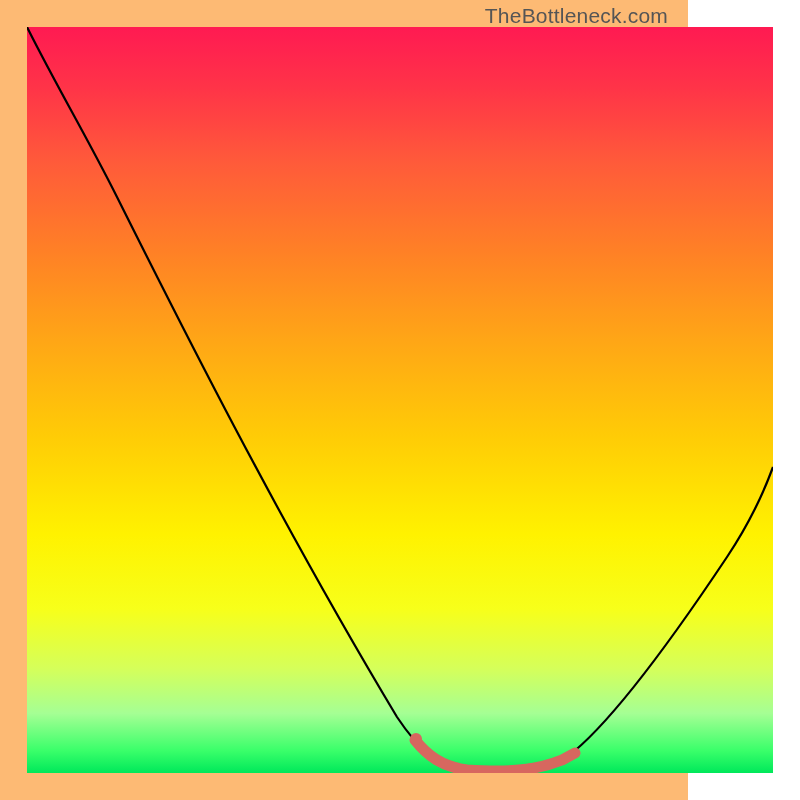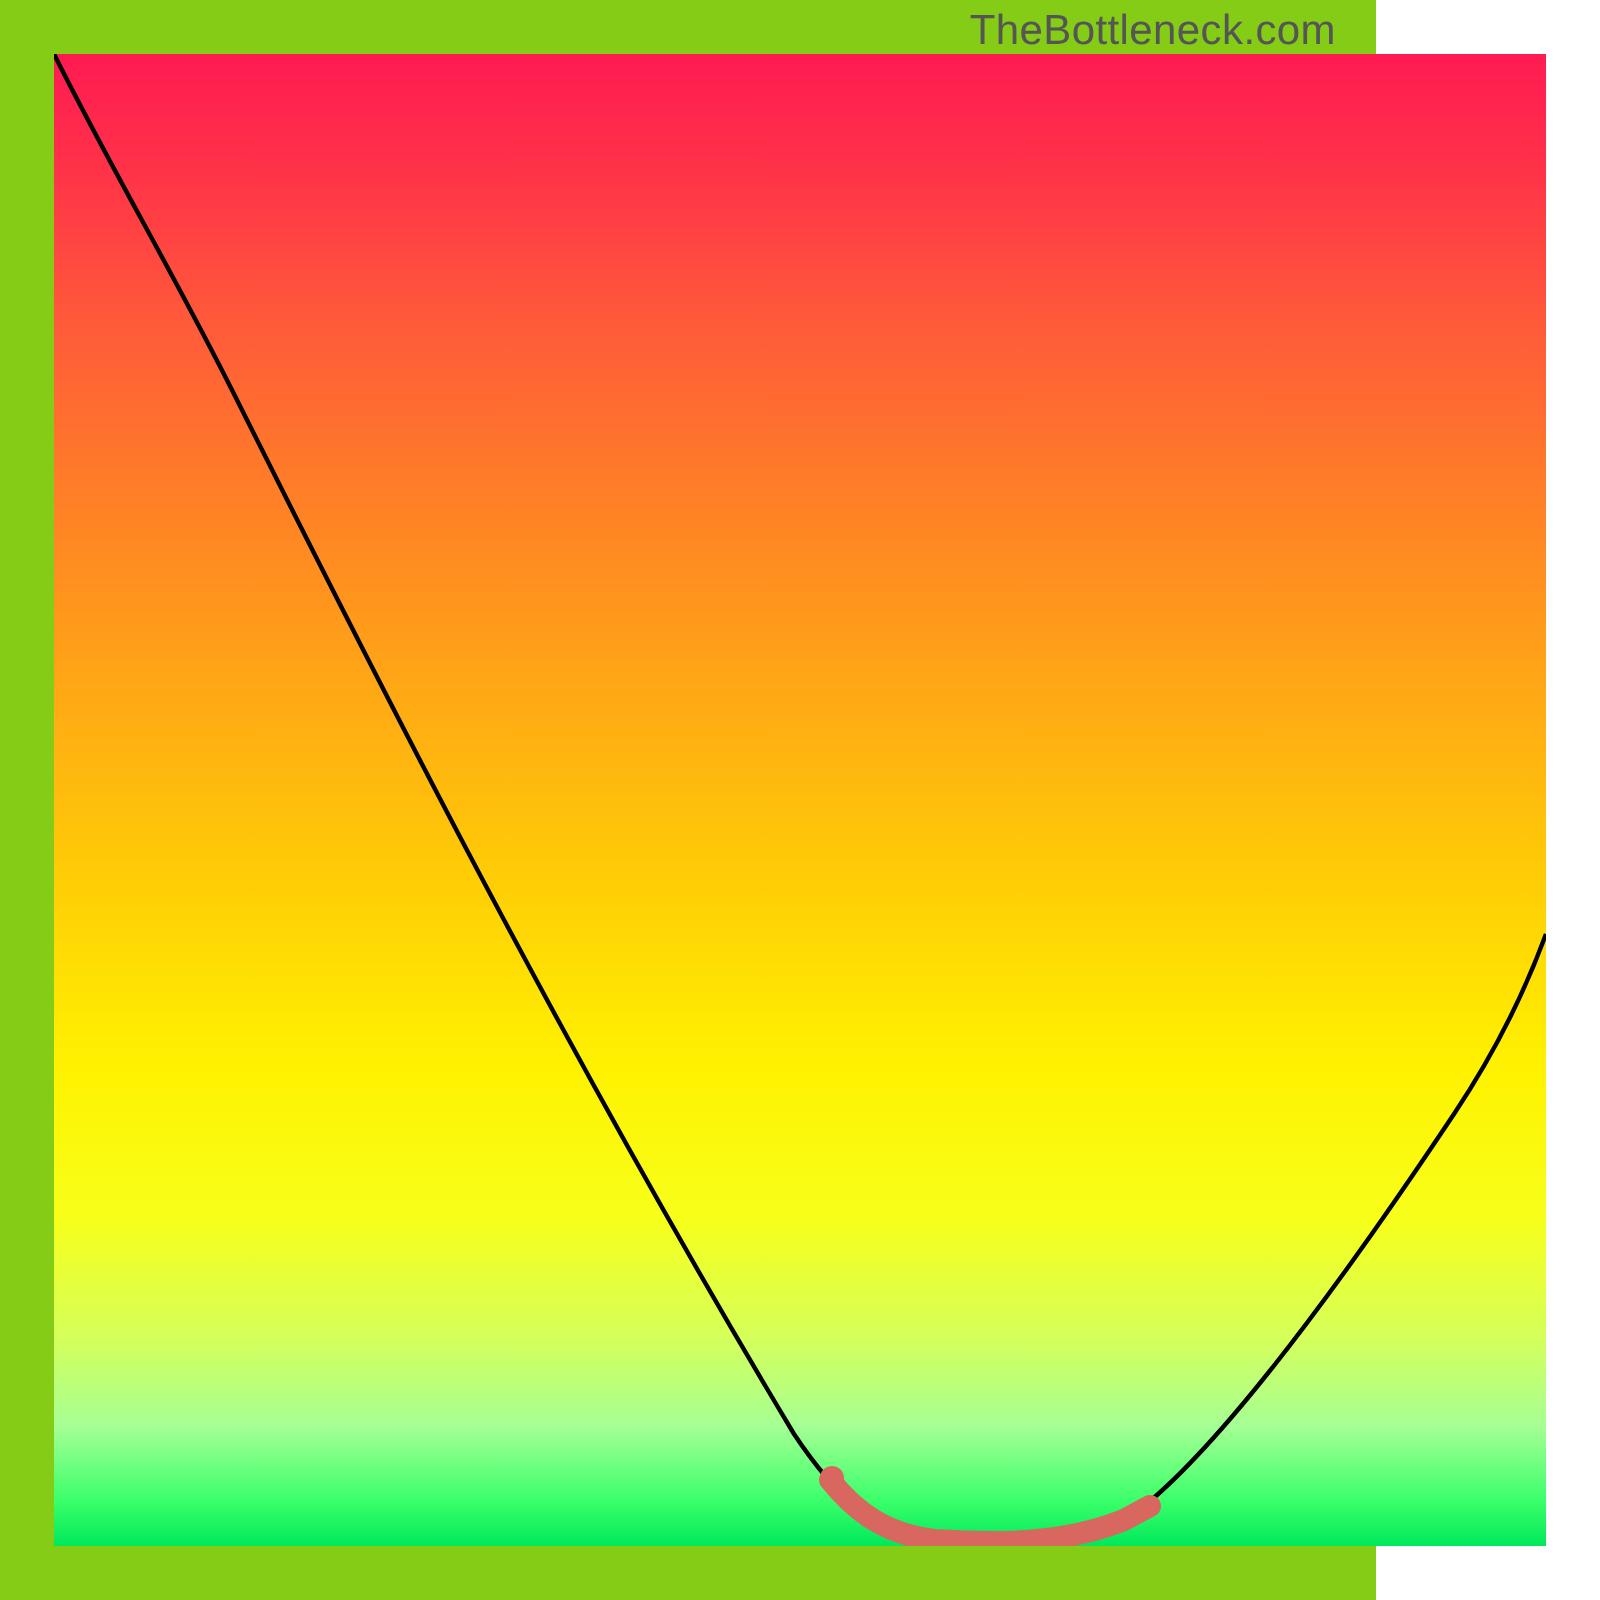--- a/index.html
+++ b/index.html
@@ -7,21 +7,21 @@
     padding: 0;
     width: 800px;
     height: 800px;
     overflow: hidden;
     font-family: Arial, Helvetica, sans-serif;
   }
   .chart-container {
     position: relative;
     width: 688px;
     height: 800px;
-    background: #84cc16;
+    background: #fdba74;
     text-align: center;
   }
   .gradient-bg {
     position: absolute;
     left: 27px;
     top: 27px;
     width: 746px;
     height: 746px;
     background: linear-gradient(to bottom,
       #ff1a52 0%,

